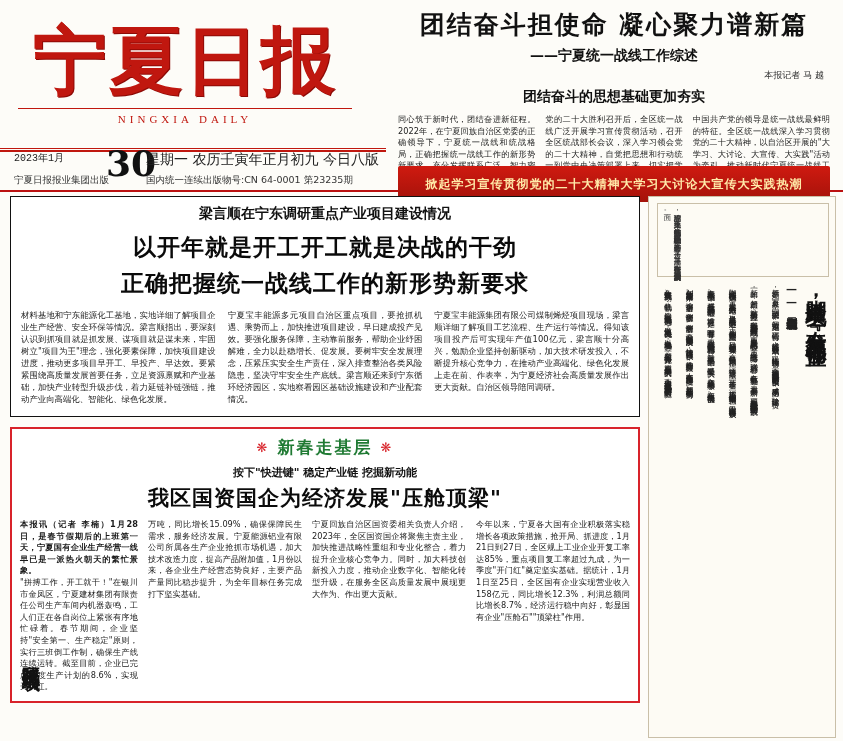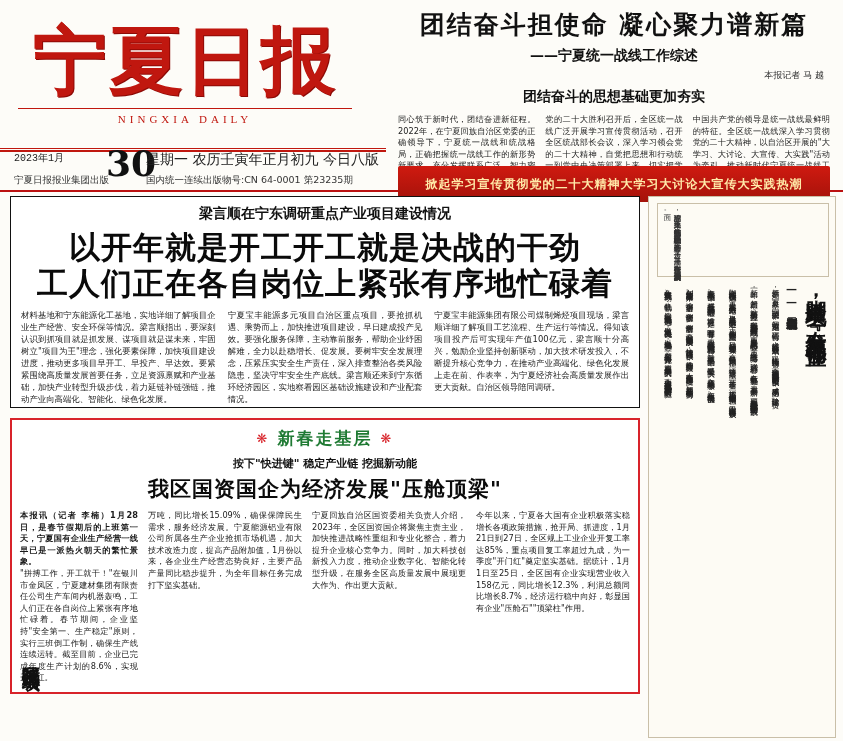--- a/index.html
+++ b/index.html
@@ -80,26 +80,26 @@
     color:#ffe9a8;font-weight:bold;font-size:12px;letter-spacing:1px;
     display:flex;align-items:center;justify-content:center;
     border-radius:2px;
   }
 
   
   .body{position:absolute;left:0;top:192px;width:843px;height:549px;}
   .main-col{position:absolute;left:10px;top:4px;width:630px;}
   .right-col{position:absolute;left:648px;top:4px;width:186px;height:540px;border:1px solid #c9bfa8;background:#fdfbf4;}
 
-  .headline-box{border:1px solid #111;padding:8px 10px 2px 10px;background:#fff;}
+  .headline-box{border:1px solid #111;padding:8px 10px 11px 10px;background:#fff;}
   .kicker{text-align:center;font-size:14px;font-weight:bold;color:#111;margin-bottom:6px;
     font-family:"DejaVu Serif","Liberation Serif",serif;}
   .mainhead{
     text-align:center;font-family:"DejaVu Serif","Liberation Serif",serif;
-    font-weight:bold;font-size:31px;line-height:36px;letter-spacing:1px;color:#0a0a0a;
+    font-weight:bold;font-size:23px;line-height:36px;letter-spacing:1px;color:#0a0a0a;
   }
   .artcols{
     display:flex;gap:12px;margin-top:8px;font-size:8.4px;line-height:12px;
     text-align:justify;color:#1d1d1d;
   }
   .artcols .c{flex:1;}
   .artcols .c .lede{font-weight:bold;}
 
   
   .xinchun{
@@ -201,21 +201,21 @@
     <div class="redbar">掀起学习宣传贯彻党的二十大精神大学习大讨论大宣传大实践热潮</div>
   </div>
 
   <div class="body">
 
     <div class="main-col">
 
       <div class="headline-box">
         <div class="kicker">梁言顺在宁东调研重点产业项目建设情况</div>
         <div class="mainhead">以开年就是开工开工就是决战的干劲</div>
-        <div class="mainhead">工人们正在各自岗位上紧张有序地忙碌着</div>
+        <div class="mainhead">正确把握统一战线工作的新形势新要求</div>
         <div class="artcols">
           <div class="c">材料基地和宁东能源化工基地，实地详细了解项目企业生产经营、安全环保等情况。梁言顺指出，要深刻认识到抓项目就是抓发展、谋项目就是谋未来，牢固树立"项目为王"理念，强化要素保障，加快项目建设进度，推动更多项目早开工、早投产、早达效。要紧紧围绕高质量发展首要任务，立足资源禀赋和产业基础，加快产业转型升级步伐，着力延链补链强链，推动产业向高端化、智能化、绿色化发展。</div>
           <div class="c">宁夏宝丰能源多元项目自治区重点项目，要抢抓机遇、乘势而上，加快推进项目建设，早日建成投产见效。要强化服务保障，主动靠前服务，帮助企业纾困解难，全力以赴稳增长、促发展。要树牢安全发展理念，压紧压实安全生产责任，深入排查整治各类风险隐患，坚决守牢安全生产底线。梁言顺还来到宁东循环经济园区，实地察看园区基础设施建设和产业配套情况。</div>
           <div class="c">宁夏宝丰能源集团有限公司煤制烯烃项目现场，梁言顺详细了解项目工艺流程、生产运行等情况。得知该项目投产后可实现年产值100亿元，梁言顺十分高兴，勉励企业坚持创新驱动，加大技术研发投入，不断提升核心竞争力，在推动产业高端化、绿色化发展上走在前、作表率，为宁夏经济社会高质量发展作出更大贡献。自治区领导陪同调研。</div>
         </div>
       </div>
 
       <div class="xinchun">
         <div class="xc-ribbon">
           <span class="deco">❋</span>

